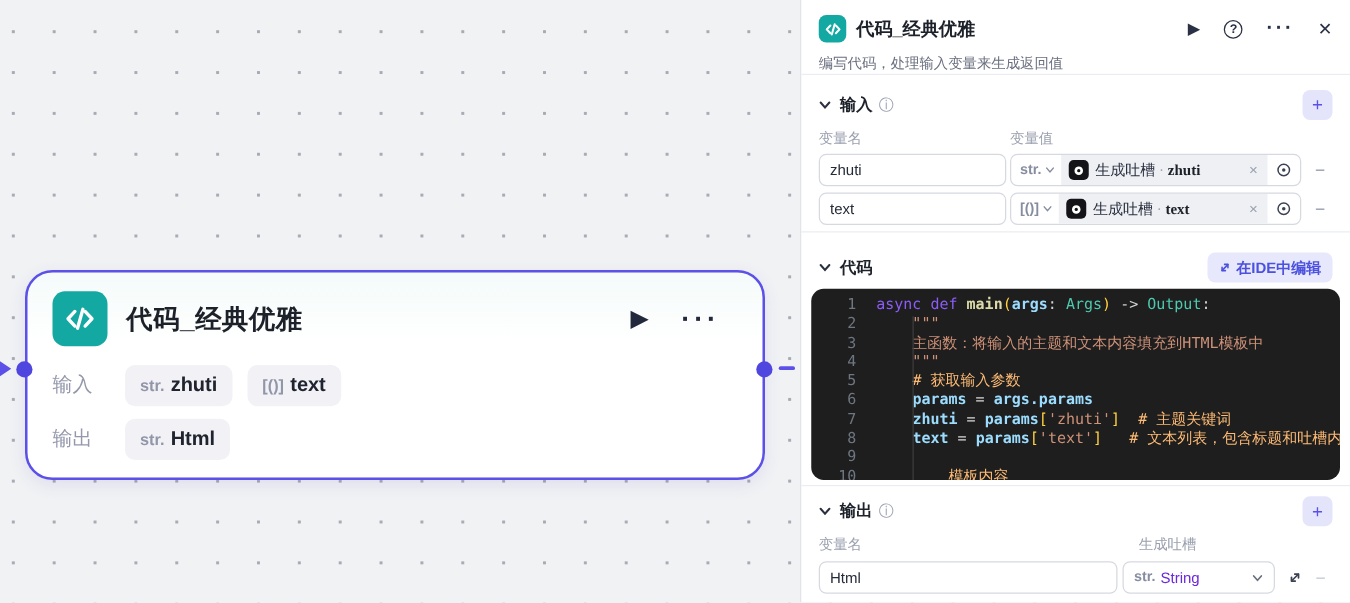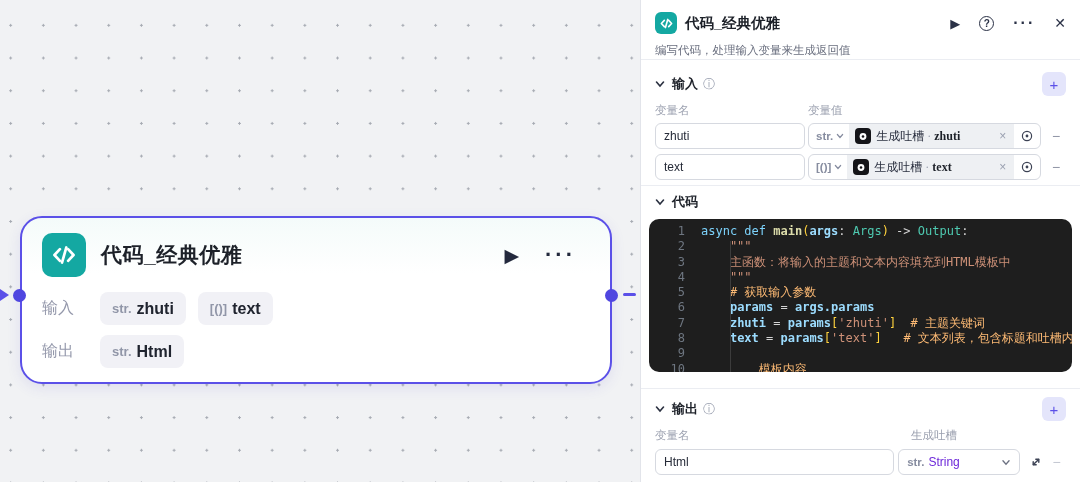--- a/index.html
+++ b/index.html
@@ -67,30 +67,30 @@
   .type-sel .chev-sm { margin-left:3px; }
   .ref-tag { flex:1; height:24px; background:#eef0f3; display:flex; align-items:center; padding:0 6px; gap:5px; overflow:hidden; }
   .avatar { width:16px; height:16px; border-radius:4px; background:#141418; display:flex; align-items:center; justify-content:center; flex:0 0 auto; }
   .ref-text { font-size:12px; color:#2b3040; white-space:nowrap; flex:1;font-family:Liberation Serif, serif; }
   .ref-field { font-weight:bold; color:#1d2129; }
   .tag-x { font-size:12px; color:#9aa0b0; cursor:pointer; padding:0 2px; }
   .target-icon { margin:0 6px; cursor:pointer; flex:0 0 auto; display:flex; }
   .minus { width:20px; text-align:center; font-size:14px; color:#8f94a5; cursor:pointer; margin-left:5px; }
   .minus.disabled { color:#c3c7d1; }
 
-  .sec-code { border-top:1px solid #ebedf2; padding-top:4px; height:203px; }
+  .sec-code { border-top:1px solid #ebedf2; padding-top:16px; height:203px; }
   .ide-btn { display:flex; align-items:center; gap:4px; background:#e7e8fc; color:#4c51de; font-size:12px; font-weight:bold;
     height:24px; padding:0 9px; border-radius:6px; cursor:pointer; }
   .editor { position:relative; margin:5px -6px 0 -6px; height:153px; background:#1e1e1e; border-radius:10px; overflow:hidden;
     font-family:"DejaVu Sans Mono","DejaVu Sans",monospace; font-size:12px; line-height:15.3px; padding-top:5px; }
   .code-line { display:flex; white-space:pre; }
   .line-no { width:36px; text-align:right; color:#6e7681; flex:0 0 auto; margin-right:16px; }
   .line-code { white-space:pre; }
   .indent-guide { position:absolute; left:81px; top:22px; width:1px; height:131px; background:#3c3c3c; }
-  .tok-kw{color:#7dd3fc;} .tok-fn{color:#dcdcaa;font-weight:bold;} .tok-br{color:#ffd23e;}
+  .tok-kw{color:#8b5cf6;} .tok-fn{color:#dcdcaa;font-weight:bold;} .tok-br{color:#ffd23e;}
   .tok-var{color:#9cdcfe;font-weight:bold;} .tok-type{color:#4ec9b0;} .tok-str{color:#ce9178;}
   .tok-com{color:#fdba74;} .tok-op{color:#d4d4d4;} .tok-pln{color:#d4d4d4;}
 
   .sec-output { border-top:1px solid #ebedf2; padding-top:8px; height:94px; }
   .out-row { display:flex; align-items:center; margin-top:6px; }
   .out-name { width:252px; }
   .type-select { display:flex; align-items:center; width:128px; height:26px; border:1px solid #d6d9e0; border-radius:6px;
     margin-left:4px; padding:0 8px; cursor:pointer; }
   .ts-abbr { font-size:11.5px; color:#878da0; font-weight:bold; margin-right:4px; }
   .ts-val { font-size:12px; color:#6d28d9; flex:1; }
@@ -239,20 +239,28 @@
       </div>
     </div>
 
     <div class="section sec-code">
       <div class="sec-head">
         <svg class="chev" viewBox="0 0 10 10" fill="none" stroke="#2a3040" stroke-width="1.6" stroke-linecap="round">
             <polyline points="1.5,3 5,7 8.5,3"></polyline>
           </svg>
         <span class="sec-title">代码</span>
         <span class="spacer"></span>
+        <span class="ide-btn">
+          <svg width="10" height="10" viewBox="0 0 12 12" fill="none" stroke="#4c51de" stroke-width="1.5" stroke-linecap="round" stroke-linejoin="round">
+              <line x1="3.2" y1="8.8" x2="8.8" y2="3.2"></line>
+              <polyline points="5.6,3 8.8,3 8.8,6.2"></polyline>
+              <polyline points="6.4,9 3.2,9 3.2,5.8"></polyline>
+            </svg>
+          <span>在IDE中编辑</span>
+        </span>
       </div>
       <div class="editor">
         <div class="indent-guide"></div>
         <div>
             <div class="code-line"><span class="line-no">1</span><span class="line-code"><span class="tok-kw">async def </span><span class="tok-fn">main</span><span class="tok-br">(</span><span class="tok-var">args</span><span class="tok-pln">: </span><span class="tok-type">Args</span><span class="tok-br">)</span><span class="tok-pln"> -&gt; </span><span class="tok-type">Output</span><span class="tok-pln">:</span></span></div>
             <div class="code-line"><span class="line-no">2</span><span class="line-code"><span class="tok-str">    """</span></span></div>
             <div class="code-line"><span class="line-no">3</span><span class="line-code"><span class="tok-str">    主函数：将输入的主题和文本内容填充到HTML模板中</span></span></div>
             <div class="code-line"><span class="line-no">4</span><span class="line-code"><span class="tok-str">    """</span></span></div>
             <div class="code-line"><span class="line-no">5</span><span class="line-code"><span class="tok-pln">    </span><span class="tok-com"># 获取输入参数</span></span></div>
             <div class="code-line"><span class="line-no">6</span><span class="line-code"><span class="tok-pln">    </span><span class="tok-var">params</span><span class="tok-op"> = </span><span class="tok-var">args.params</span></span></div>

